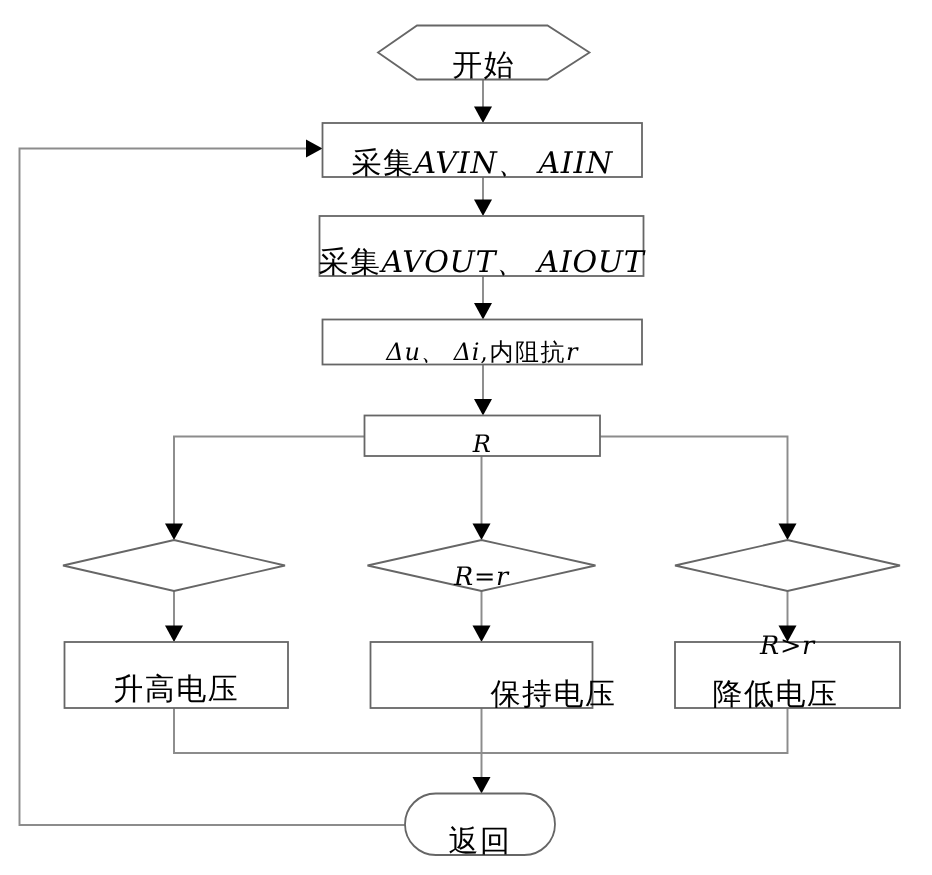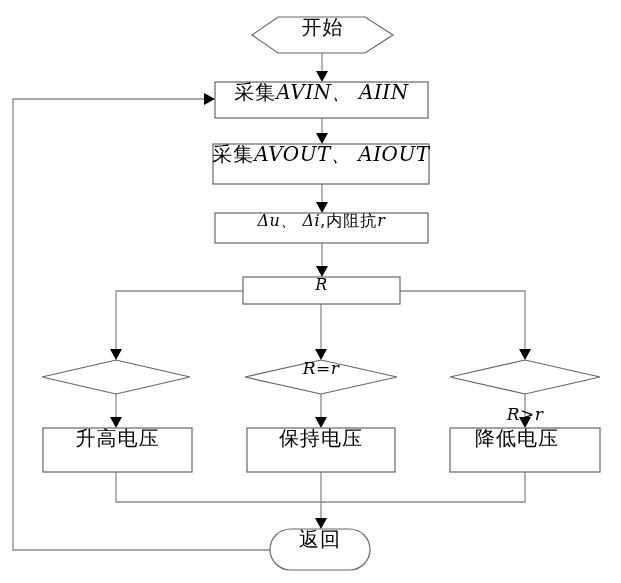--- a/index.html
+++ b/index.html
@@ -17,21 +17,21 @@
     overflow: hidden;
   }
   .flow-svg {
     position: absolute;
     left: 0;
     top: 0;
   }
   .lbl {
     position: absolute;
     display: flex;
-    align-items: flex-start;
+    align-items: flex-end;
     justify-content: center;
     white-space: nowrap;
     text-align: center;
     line-height: 1;
     letter-spacing: 1px;
   }
   .fs20 { font-size: 20px; }
   .fs19 { font-size: 16px; }
   .fs17 { font-size: 17px; }
   .math {
@@ -119,25 +119,25 @@
 
 
   <div class="lbl fs17 math" style="left:245px; top:360px; width:152px; height:34px;">
     <span>R=r</span>
   </div>
 
   <div class="lbl fs17 math" style="left:450px; top:360px; width:150px; height:34px;margin-top:46px;">
     <span>R&gt;r</span>
   </div>
 
-  <div class="lbl fs20" style="left:43px; top:428px; width:149px; height:44px;">
+  <div class="lbl fs20" style="left:43px; top:428px; width:149px; height:44px;font-family:Liberation Mono, monospace;">
     <span>升高电压</span>
   </div>
 
-  <div class="lbl fs20" style="left:247px; top:428px; width:148px; height:44px;">
+  <div class="lbl fs20" style="left:247px; top:428px; width:148px; height:44px;padding-left:48px;">
     <span>保持电压</span>
   </div>
 
   <div class="lbl fs20" style="left:450px; top:428px; width:134px; height:44px;">
     <span>降低电压</span>
   </div>
 
   <div class="lbl fs20" style="left:270px; top:529px; width:100px; height:41px;">
     <span>返回</span>
   </div>

